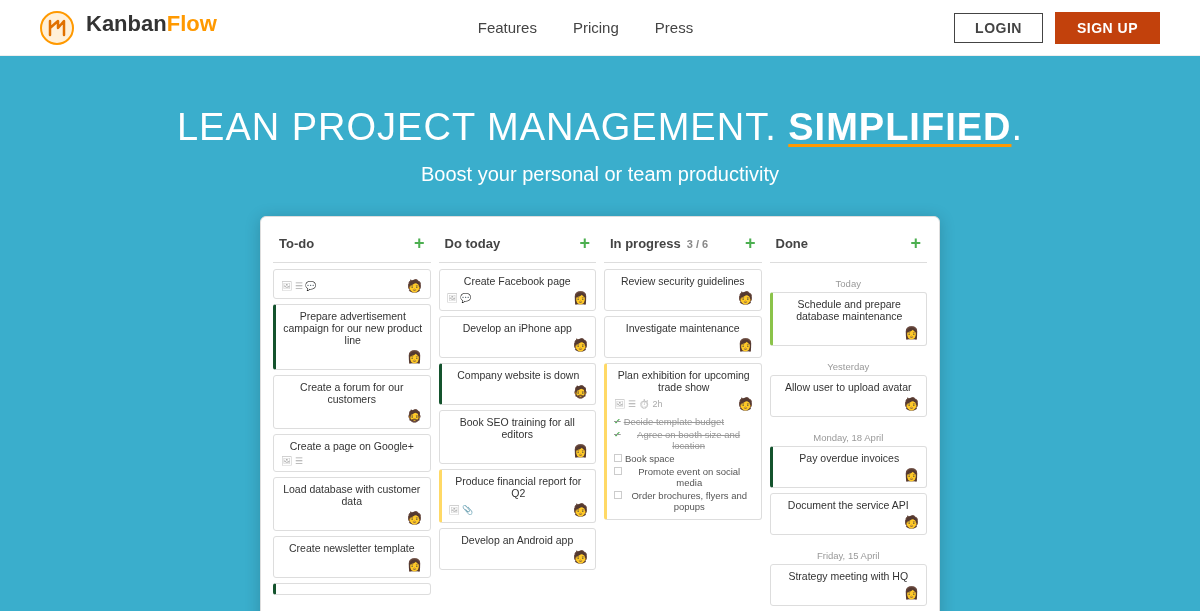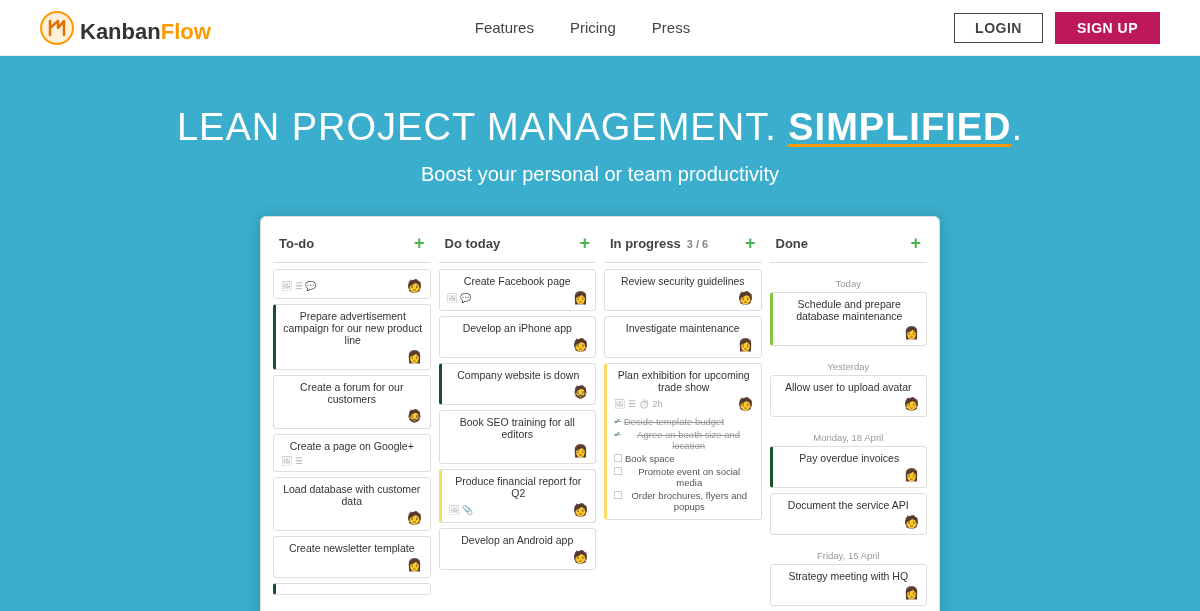--- a/index.html
+++ b/index.html
@@ -10,22 +10,22 @@
       background: #fff;
       display: flex;
       align-items: center;
       justify-content: space-between;
       padding: 0 40px;
       height: 56px;
       border-bottom: 1px solid #eee;
     }
     .navbar-logo {
       display: flex;
-      align-items: flex-end;
-      gap: 6px;
+      align-items: flex-start;
+      gap: 12px;
     }
     .logo-icon {
       width: 34px;
       height: 34px;
     }
     .logo-text {
       font-size: 22px;
       font-weight: 400;
     }
     .logo-text span.kanban { color: #333; font-weight: 700; }
@@ -49,21 +49,21 @@
       border: 1.5px solid #444;
       background: transparent;
       color: #444;
       padding: 6px 20px;
       font-size: 14px;
       font-weight: 700;
       cursor: pointer;
       letter-spacing: 0.5px;
     }
     .btn-signup {
-      background: #be185d;
+      background: #c2410c;
       color: #fff;
       border: none;
       padding: 8px 22px;
       font-size: 14px;
       font-weight: 700;
       cursor: pointer;
       letter-spacing: 0.5px;
     }
 
     

